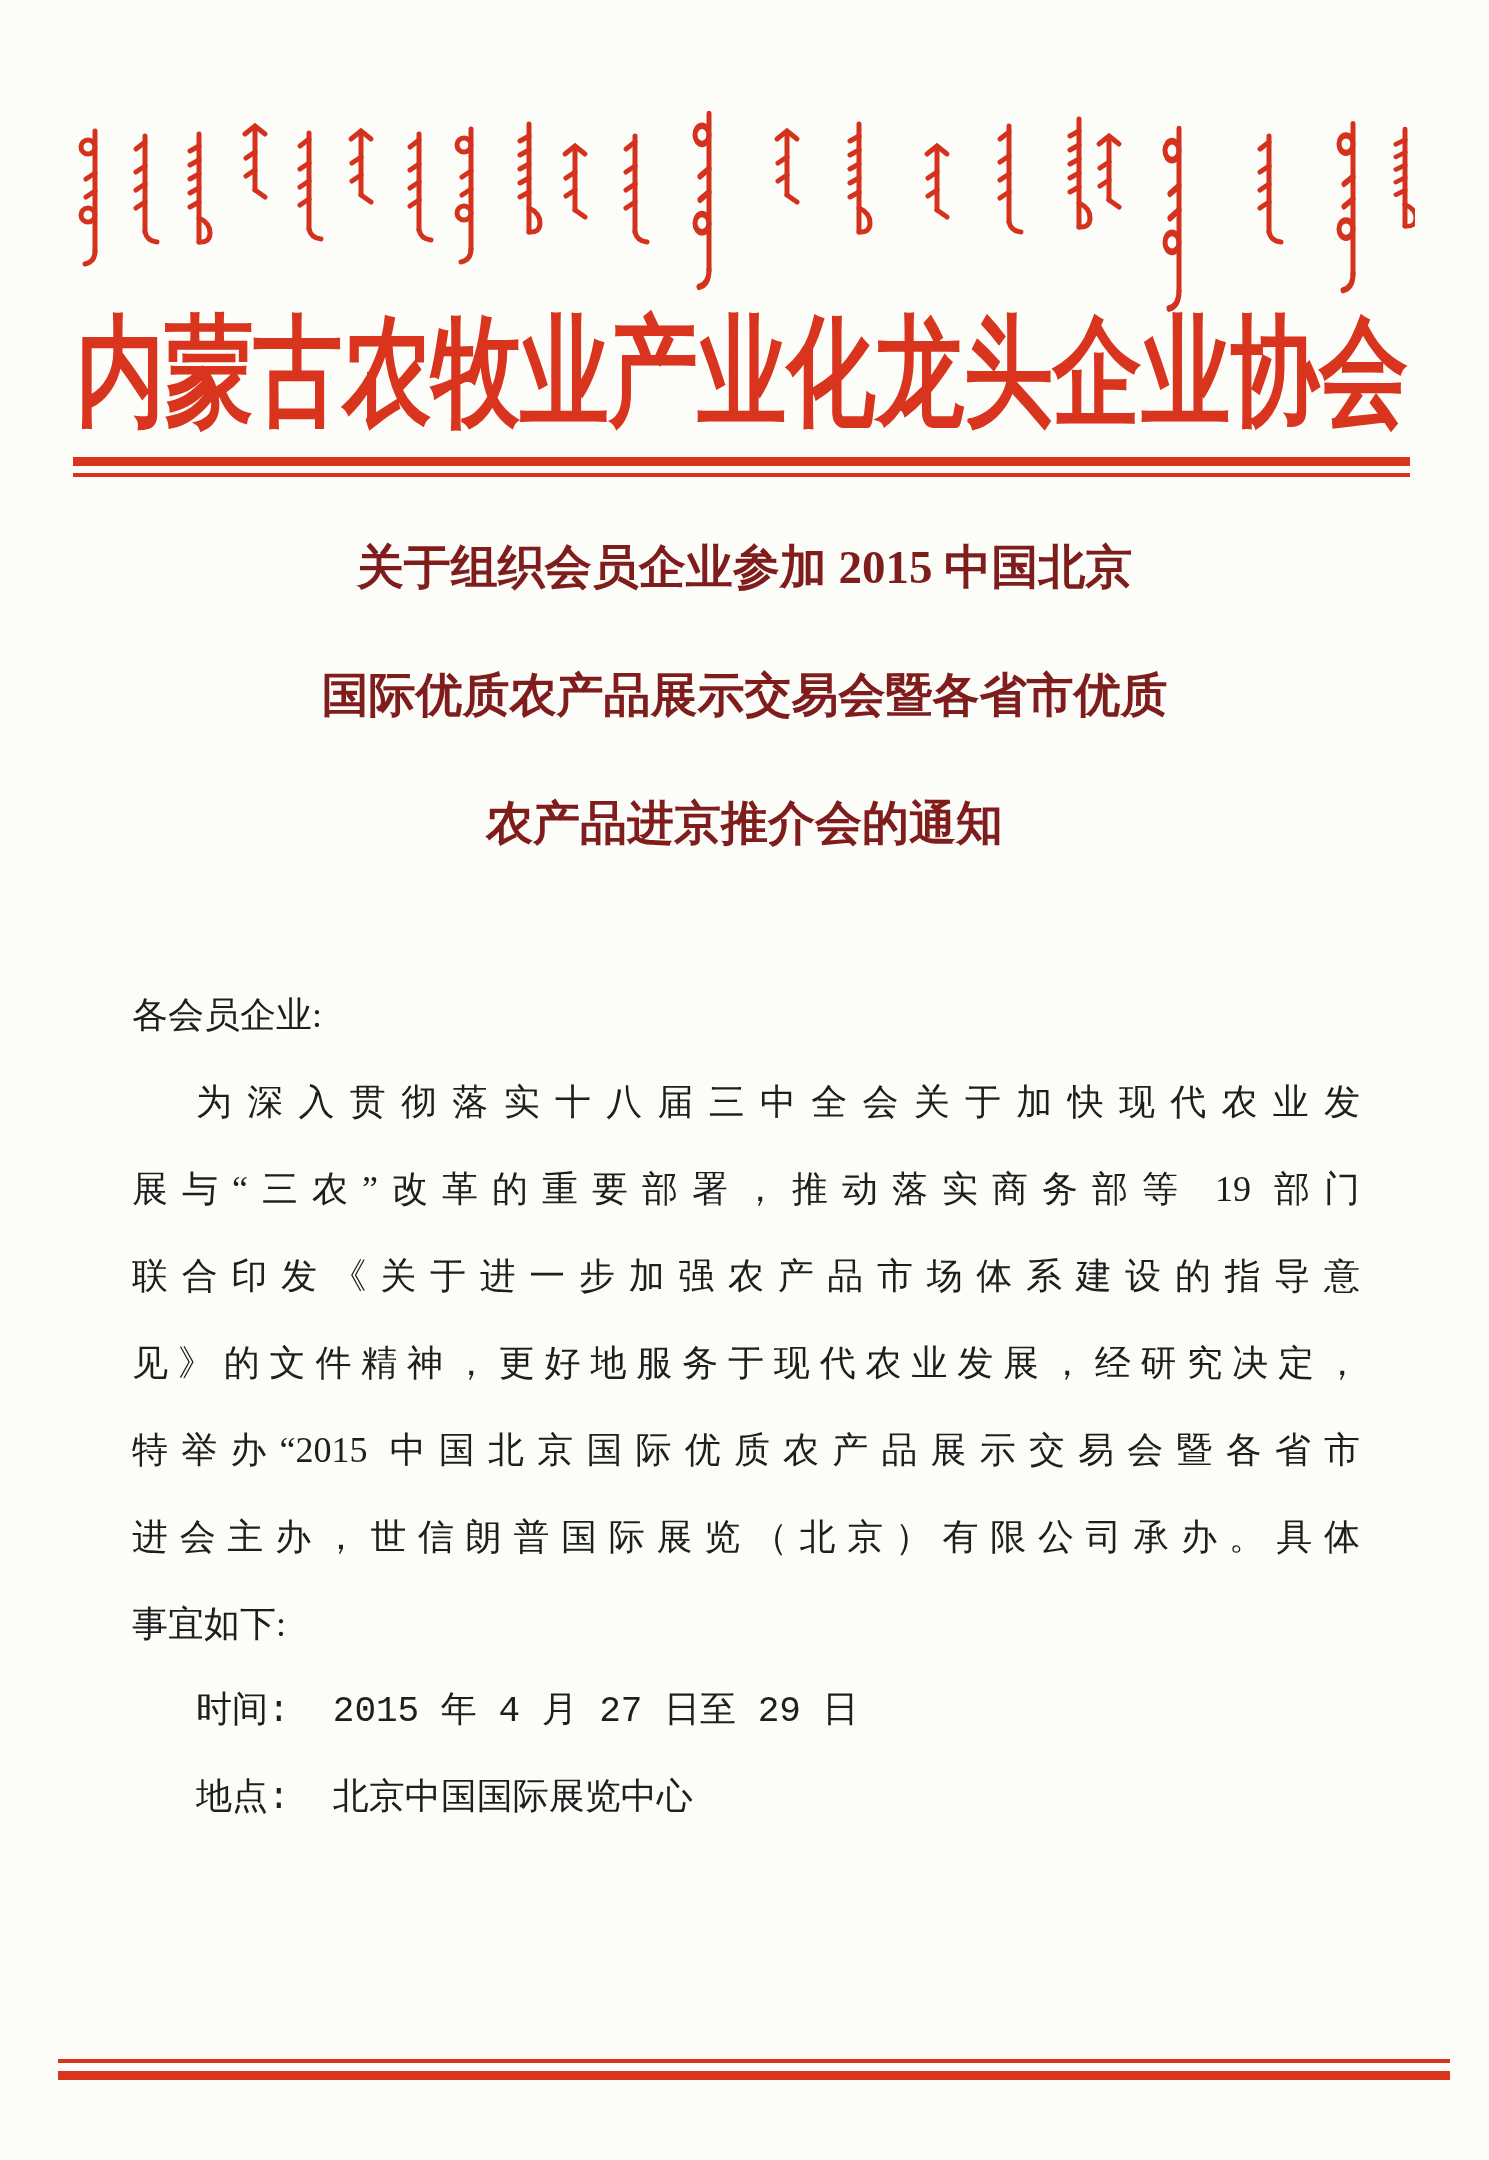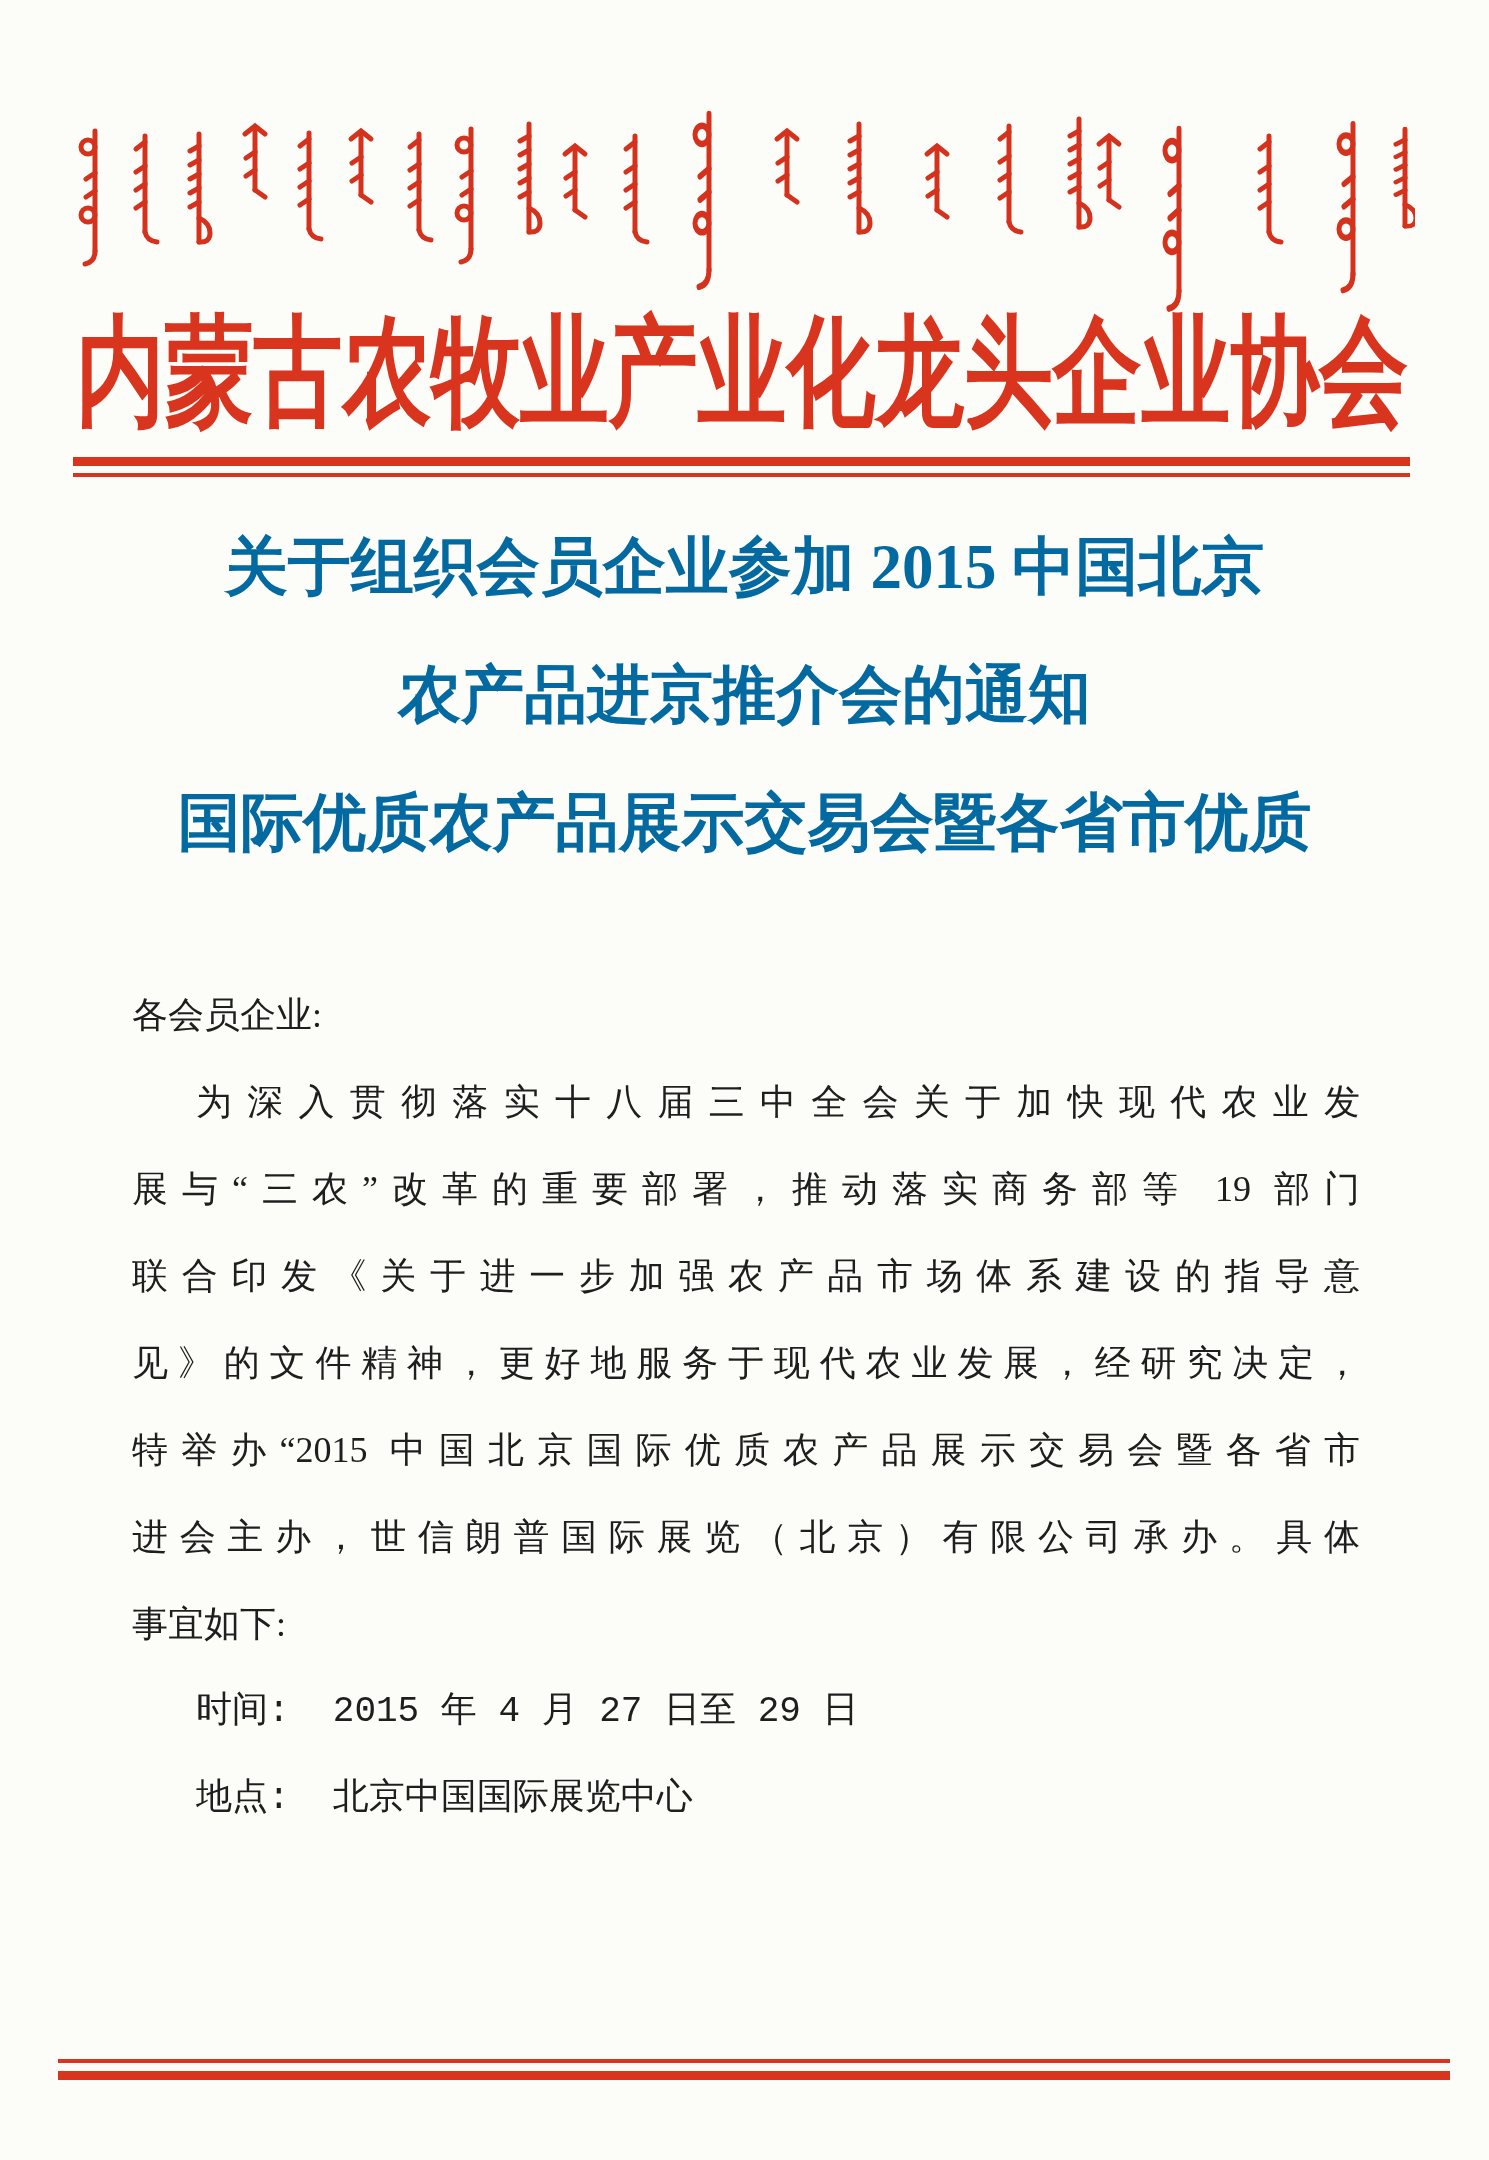--- a/index.html
+++ b/index.html
@@ -47,22 +47,22 @@
   .divider-top .bar-thick { height: 9px; background: #d8341e; }
   .divider-top .bar-thin  { height: 4px; background: #d8341e; margin-top: 7px; }
 
   .doc-title {
     position: absolute;
     left: 75px;
     top: 503px;
     width: 1339px;
     text-align: center;
     font-weight: 700;
-    color: #0369a1;
-    font-size: 63px;
+    color: #7f1d1d;
+    font-size: 47px;
     line-height: 128px;
   }
 
   .body-block {
     position: absolute;
     left: 132px;
     top: 972px;
     width: 1228px;
     font-size: 36px;
     color: #1e1e1e;
@@ -152,22 +152,22 @@
 
   <div class="org-name">内蒙古农牧业产业化龙头企业协会</div>
 
   <div class="divider-top">
     <div class="bar-thick"></div>
     <div class="bar-thin"></div>
   </div>
 
   <div class="doc-title">
     <div>关于组织会员企业参加 2015 中国北京</div>
+    <div>国际优质农产品展示交易会暨各省市优质</div>
     <div>农产品进京推介会的通知</div>
-    <div>国际优质农产品展示交易会暨各省市优质</div>
   </div>
 
   <div class="body-block">
     <div class="bline plain">各会员企业:</div>
     <div class="bline indent">为深入贯彻落实十八届三中全会关于加快现代农业发</div>
     <div class="bline">展与“三农”改革的重要部署，推动落实商务部等 19 部门</div>
     <div class="bline">联合印发《关于进一步加强农产品市场体系建设的指导意</div>
     <div class="bline">见》的文件精神，更好地服务于现代农业发展，经研究决定，</div>
     <div class="bline">特举办“2015 中国北京国际优质农产品展示交易会暨各省市</div>
     <div class="bline">进会主办，世信朗普国际展览（北京）有限公司承办。具体</div>

